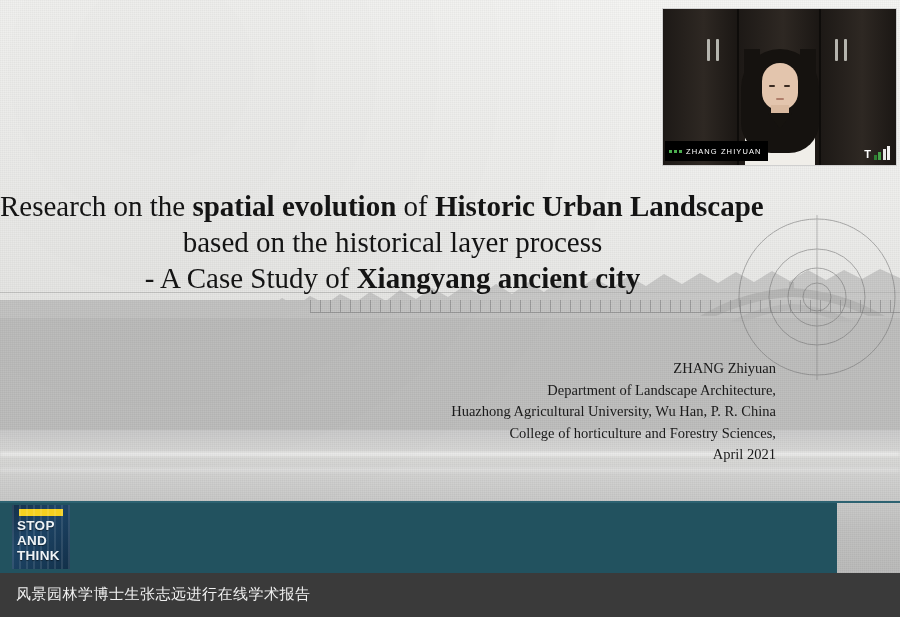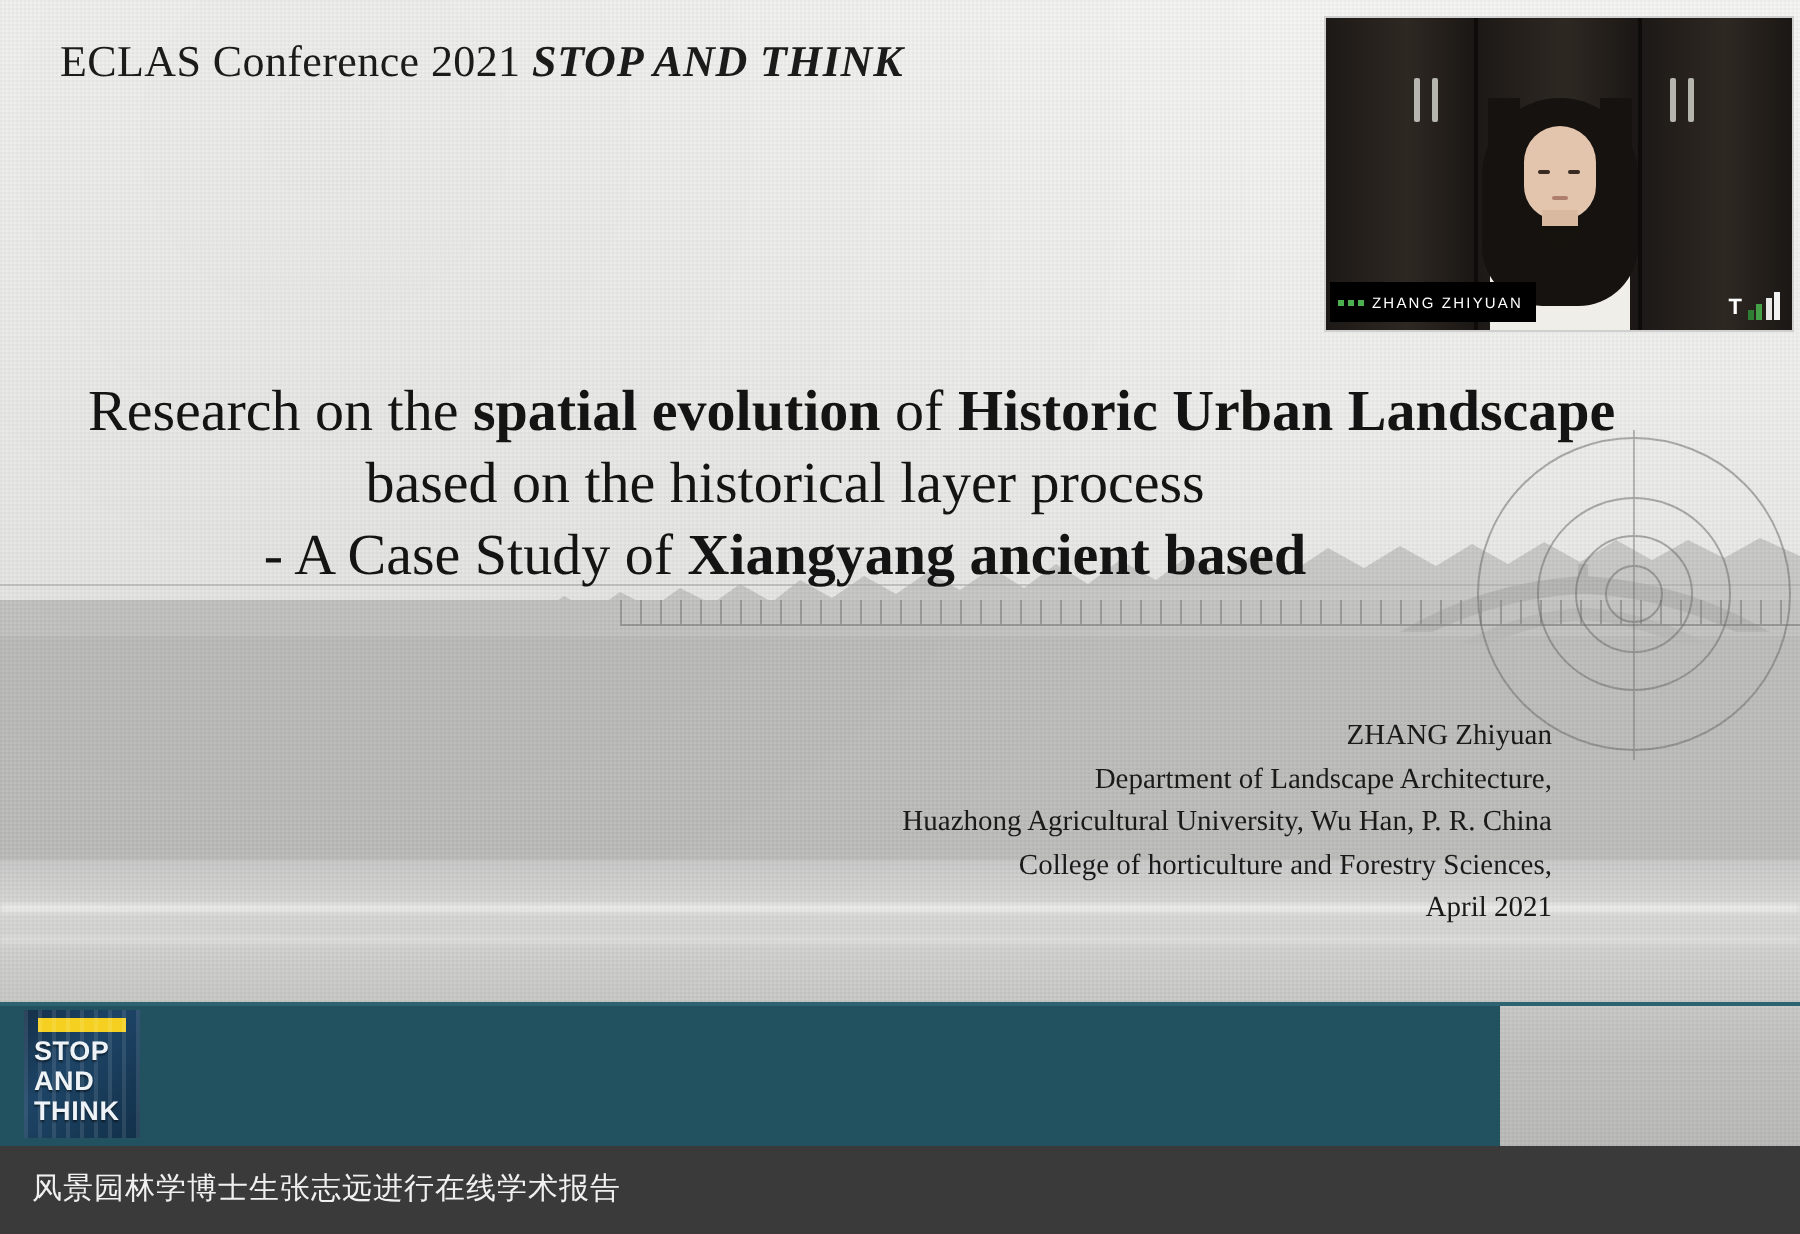--- a/index.html
+++ b/index.html
@@ -37,21 +37,21 @@
   .spiral{position:absolute;left:735px;top:215px;width:165px;height:165px;opacity:.55;}
 
   
   .hdr{position:absolute;left:30px;top:18px;font-size:22px;color:#1b1b1b;letter-spacing:.2px;
        white-space:nowrap;}
   .hdr b{font-weight:bold;font-style:italic;letter-spacing:.4px;}
 
   
   .title{position:absolute;left:0;top:188px;width:785px;text-align:right;color:#141414;}
   .title .l{font-size:29px;line-height:36px;white-space:nowrap;text-align:center;}
-  .title .l1{text-align:left;margin-left:44px;}
+  .title .l1{text-align:left;}
   .title strong{font-weight:bold;}
 
   
   .auth{position:absolute;left:0;top:358px;width:776px;text-align:right;color:#1a1a1a;
         font-size:14.5px;line-height:21.5px;}
 
   
   .vid{position:absolute;left:662px;top:8px;width:233px;height:156px;
        background:#11131a;border:1px solid #cfcfcf;overflow:hidden;}
   .vroom{position:absolute;inset:0;background:
@@ -77,21 +77,21 @@
   .dots{display:flex;gap:2px;margin-right:4px;}
   .dots i{width:3px;height:3px;background:#4caf50;display:block;}
   .nm{color:#fff;font-family:"Liberation Sans",sans-serif;font-size:7.5px;letter-spacing:1.1px;
       white-space:nowrap;}
   .sig{position:absolute;right:6px;bottom:5px;display:flex;align-items:flex-end;gap:1.5px;height:16px;}
   .sig .t{color:#fff;font-family:"Liberation Sans",sans-serif;font-size:11px;font-weight:bold;
       line-height:11px;margin-right:1px;}
   .sig i{display:block;width:3px;}
 
   
-  .banner{position:absolute;left:0;top:501px;width:750px;height:72px;background:#22525f;}
+  .banner{position:absolute;left:0;top:501px;width:837px;height:72px;background:#22525f;}
   .bannerTop{position:absolute;left:0;top:0;width:900px;height:2px;background:#2d6271;}
   .stlogo{position:absolute;left:12px;top:4px;width:58px;height:64px;
       background:linear-gradient(135deg,#15304a 0%,#1d4466 40%,#123049 100%);overflow:hidden;}
   .stlogo .ybar{position:absolute;left:7px;top:4px;width:44px;height:7px;background:#f5d020;}
   .stlogo .stripes{position:absolute;inset:0;
       background:repeating-linear-gradient(90deg,rgba(255,255,255,.10) 0 2px,transparent 2px 7px);}
   .stlogo .txt{position:absolute;left:5px;top:13px;color:#eef3f7;
       font-family:"Liberation Sans",sans-serif;font-weight:bold;font-size:13.5px;line-height:15px;
       letter-spacing:.3px;text-shadow:0 1px 1px rgba(0,0,0,.5);}
 
@@ -204,29 +204,25 @@
         <line x1="82" y1="0" x2="82" y2="165" stroke="#6f6f6f" stroke-width=".8"></line>
       </svg>
 
       <div class="water"></div>
       <div class="waterline" style="top:452px"></div>
       <div class="waterline" style="top:468px;opacity:.45"></div>
     </div>
 
     <div class="paper-tex"></div>
 
-    <div class="hdr">
-      <span>ECLAS Conference 2021</span>
-      <b>STOP AND THINK</b>
-    </div>
 
     <div class="title">
       <div class="l l1"><span>Research on the </span><strong>spatial evolution</strong><span> of </span><strong>Historic Urban Landscape</strong></div>
       <div class="l">based on the historical layer process</div>
-      <div class="l"><span>- A Case Study of </span><strong>Xiangyang ancient based</strong></div>
+      <div class="l"><span>- A Case Study of </span><strong>Xiangyang ancient city</strong></div>
     </div>
 
     <div class="auth">
       <div>ZHANG Zhiyuan</div>
       <div>Department of Landscape Architecture,</div>
       <div>Huazhong Agricultural University, Wu Han, P. R. China</div>
       <div>College of horticulture and Forestry Sciences,</div>
       <div>April 2021</div>
     </div>
 

